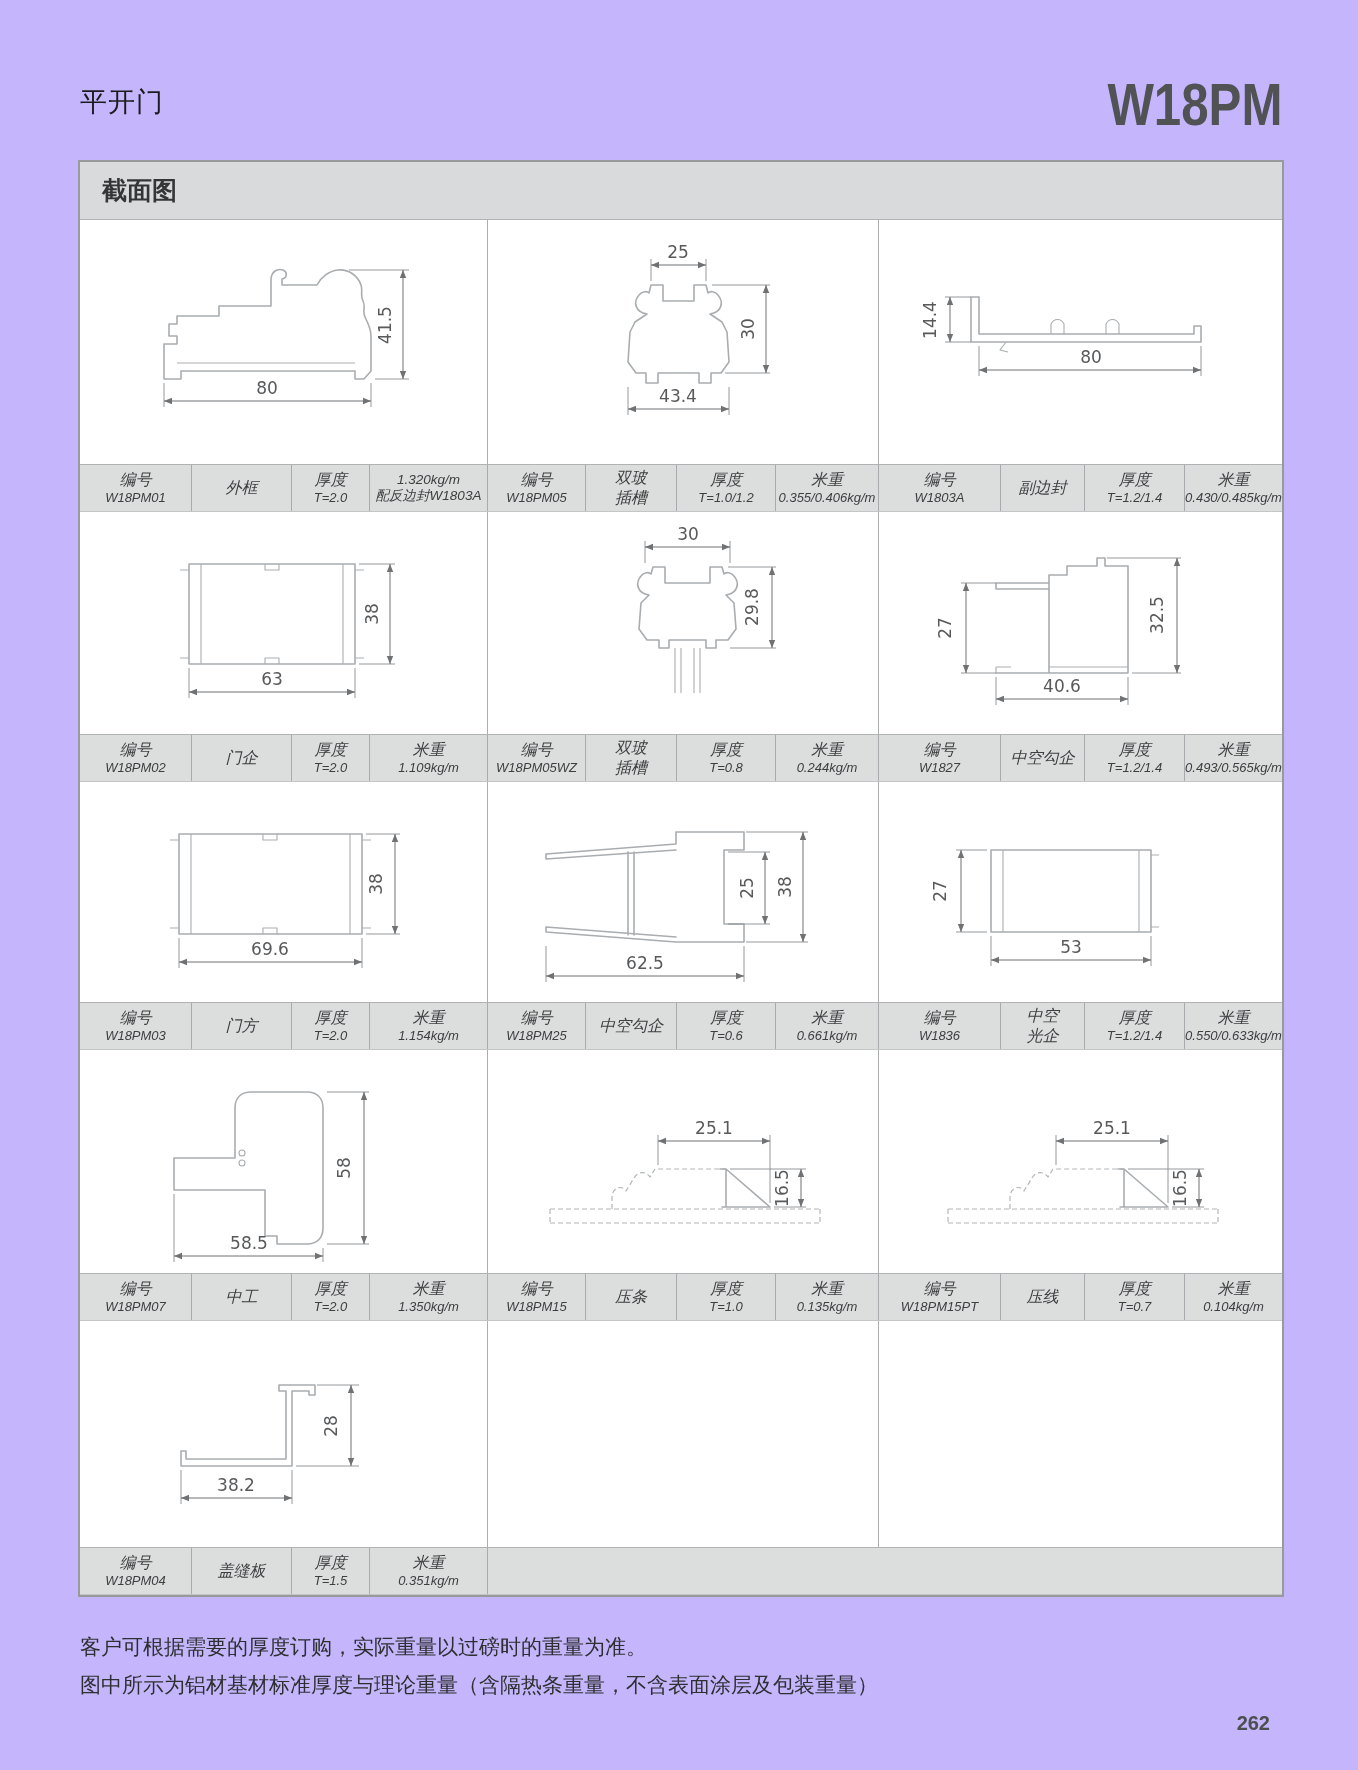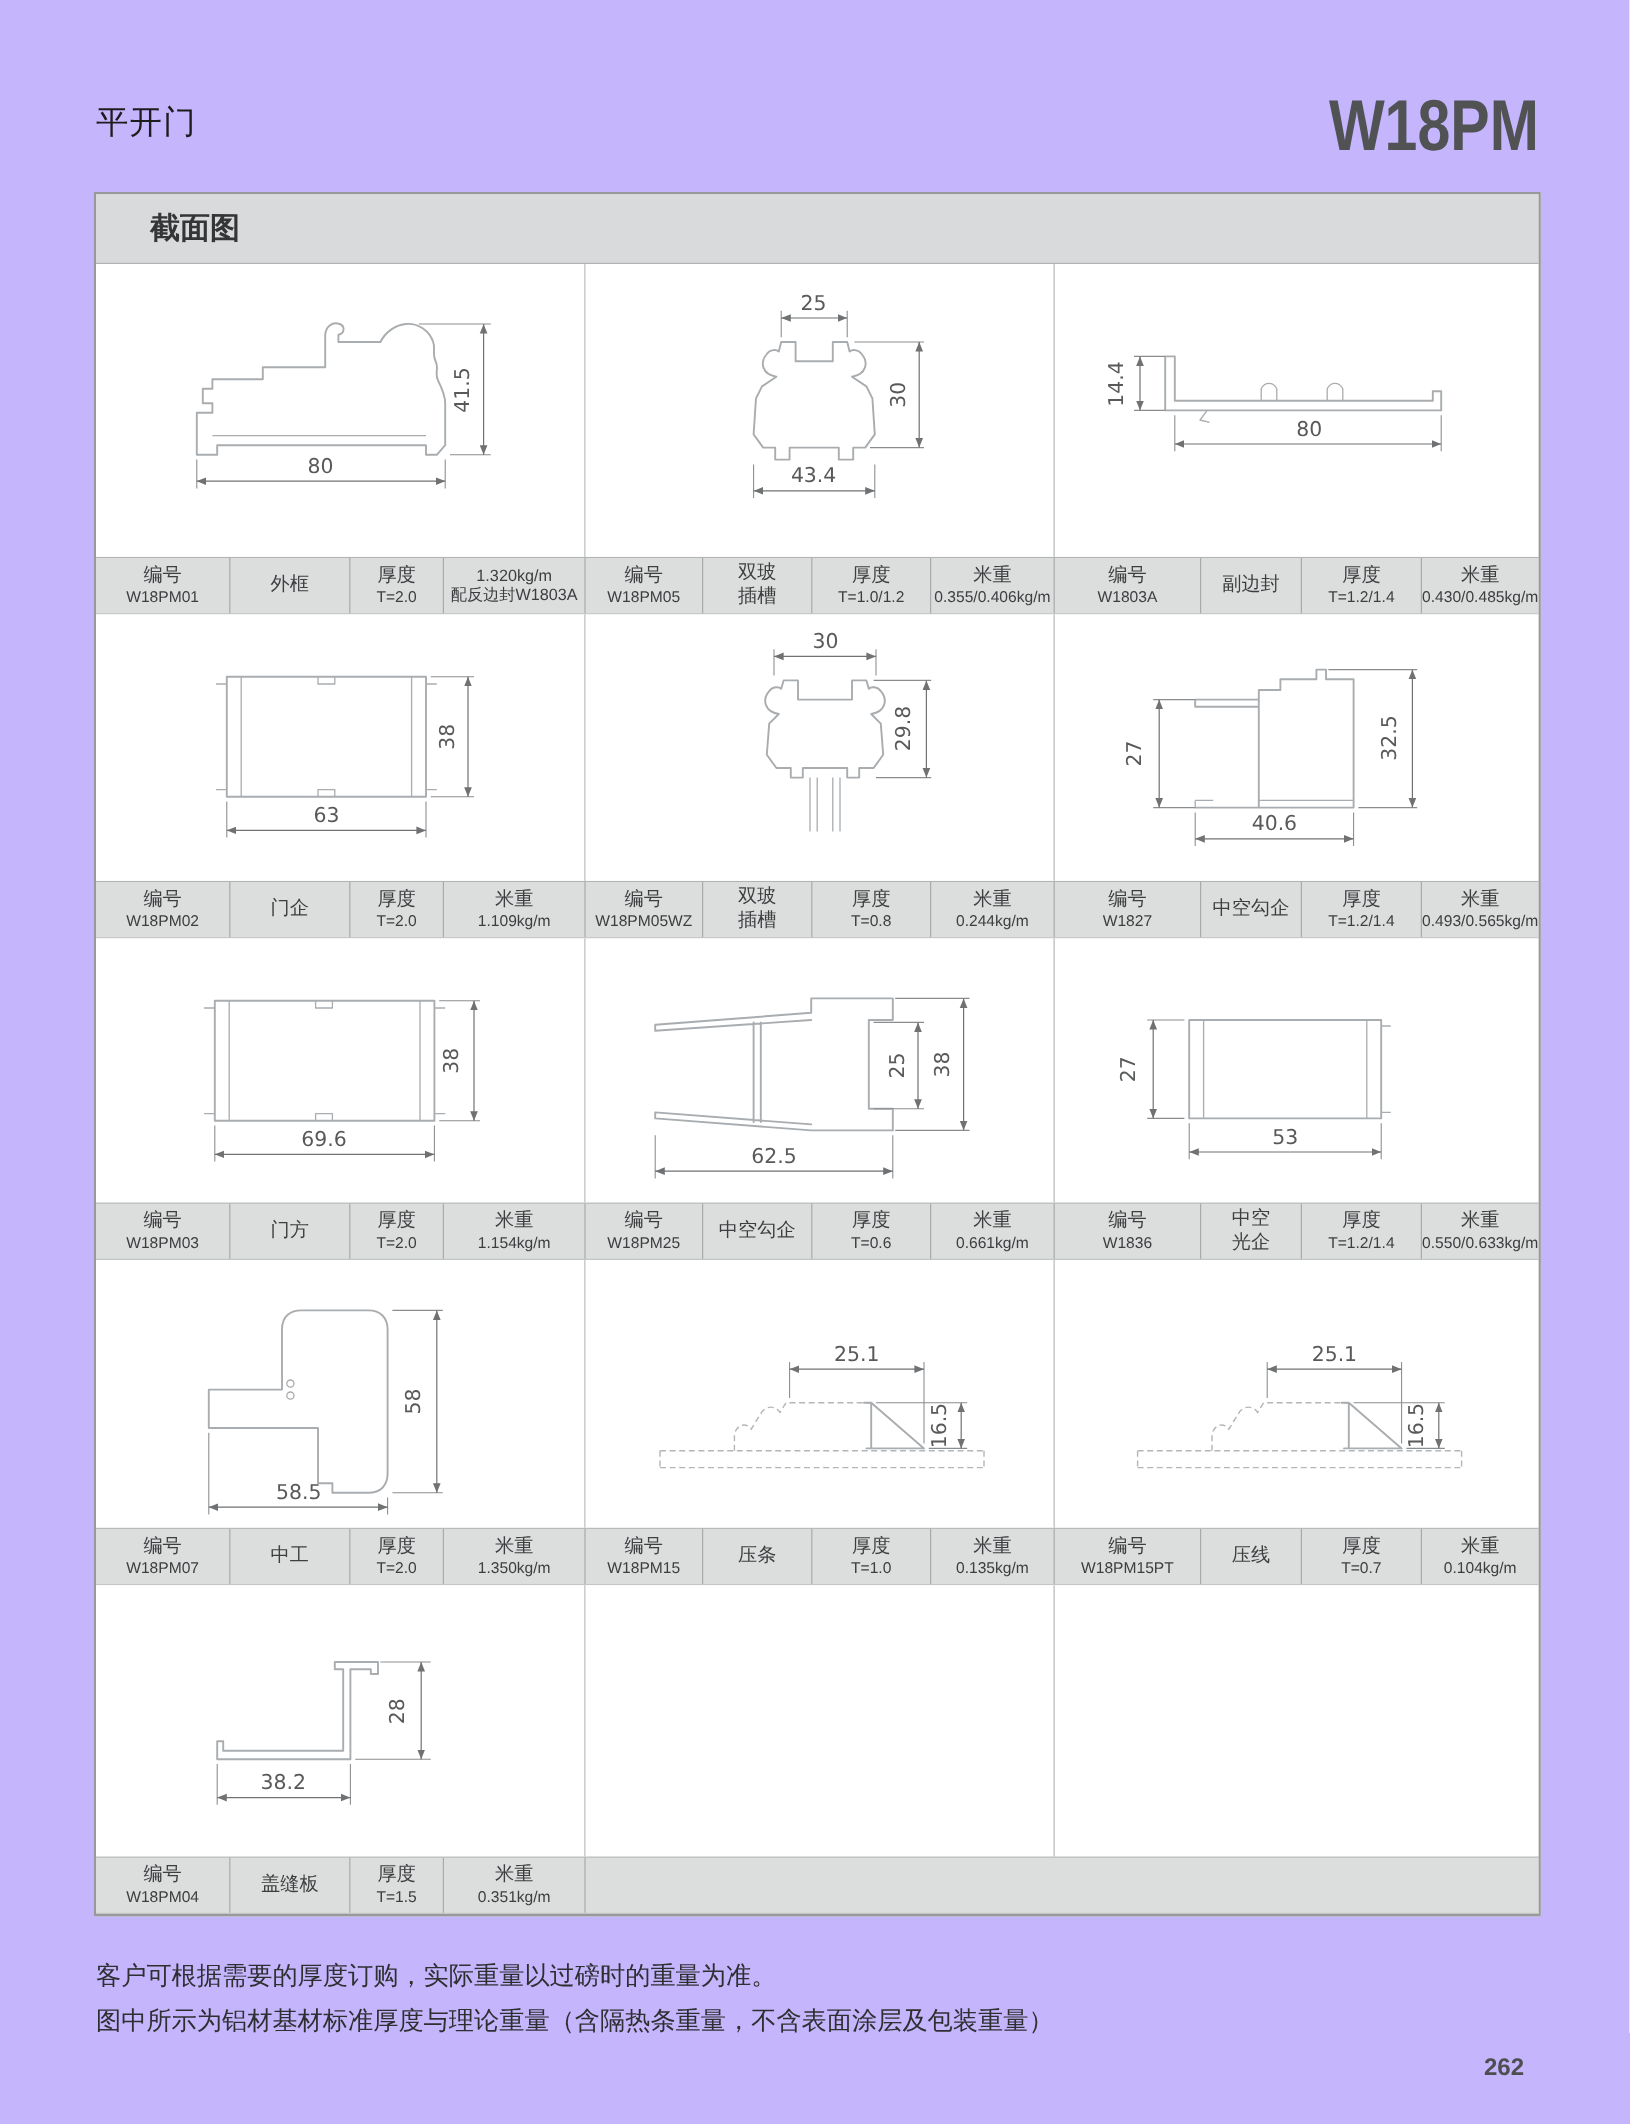--- a/index.html
+++ b/index.html
@@ -2,27 +2,27 @@
 <html><head>
 <meta charset="utf-8">
 <style>
   html,body{margin:0;padding:0;background:#ffffff;}
   .sheet{position:relative;width:1358px;height:1770px;background:#c4b5fd;overflow:hidden;
          font-family:"Liberation Sans","DejaVu Sans",sans-serif;color:#333;}
   .page-title{position:absolute;left:80px;top:84px;font-size:27px;color:#1c1c1c;letter-spacing:1px;}
   .product-code{position:absolute;right:76px;top:70px;font-size:60px;font-weight:700;color:#505254;
                 transform:scaleX(0.82);transform-origin:right center;letter-spacing:0px;}
   .ptable{position:absolute;left:78px;top:160px;width:1202px;border:2px solid #97999b;background:#fff;}
-  .thead{height:58px;background:#d9dadb;border-bottom:1px solid #b0b2b4;box-sizing:border-box;padding-left:23px;}
+  .thead{height:58px;background:#d9dadb;border-bottom:1px solid #b0b2b4;box-sizing:border-box;}
   .thead .ht{line-height:57px;padding-left:22px;font-size:25px;font-weight:600;color:#333537;}
   .trow{display:flex;width:100%;}
   .dc{box-sizing:border-box;border-right:1px solid #abadaf;display:flex;align-items:center;justify-content:center;background:#fff;}
   .dc:last-child{border-right:none;}
   .w1{width:408px;} .w2{width:391px;} .w3{width:403px;}
-  .spec-row{display:flex;height:48px;background:#dcdddd;border-top:1px solid #b0b2b4;border-bottom:1px solid #c4c5c6;box-sizing:border-box;}
+  .spec-row{display:flex;height:48px;background:#dcdddd;border-top:1px solid #b0b2b4;border-bottom:1px solid #c4c5c6;box-sizing:border-box;font-style:italic;}
   .group{display:flex;box-sizing:border-box;}
   .sc{box-sizing:border-box;border-right:1px solid #a8abad;display:flex;flex-direction:column;align-items:center;justify-content:center;
       text-align:center;color:#3c3e40;line-height:1.22;overflow:hidden;}
   .spec-row .group:last-child .sc:last-child{border-right:none;}
   .sc .l1{font-size:16px;} .sc .l2{font-size:13px;}
   .sc .nm{font-size:16px;white-space:pre-line;}
   .sc.small .l1,.sc.small .l2{font-size:13.5px;}
   .filler{flex:1;border-right:none;}
   
   .pf{fill:none;stroke:#a9adb0;stroke-width:1.6;stroke-linejoin:round;stroke-linecap:round;}

